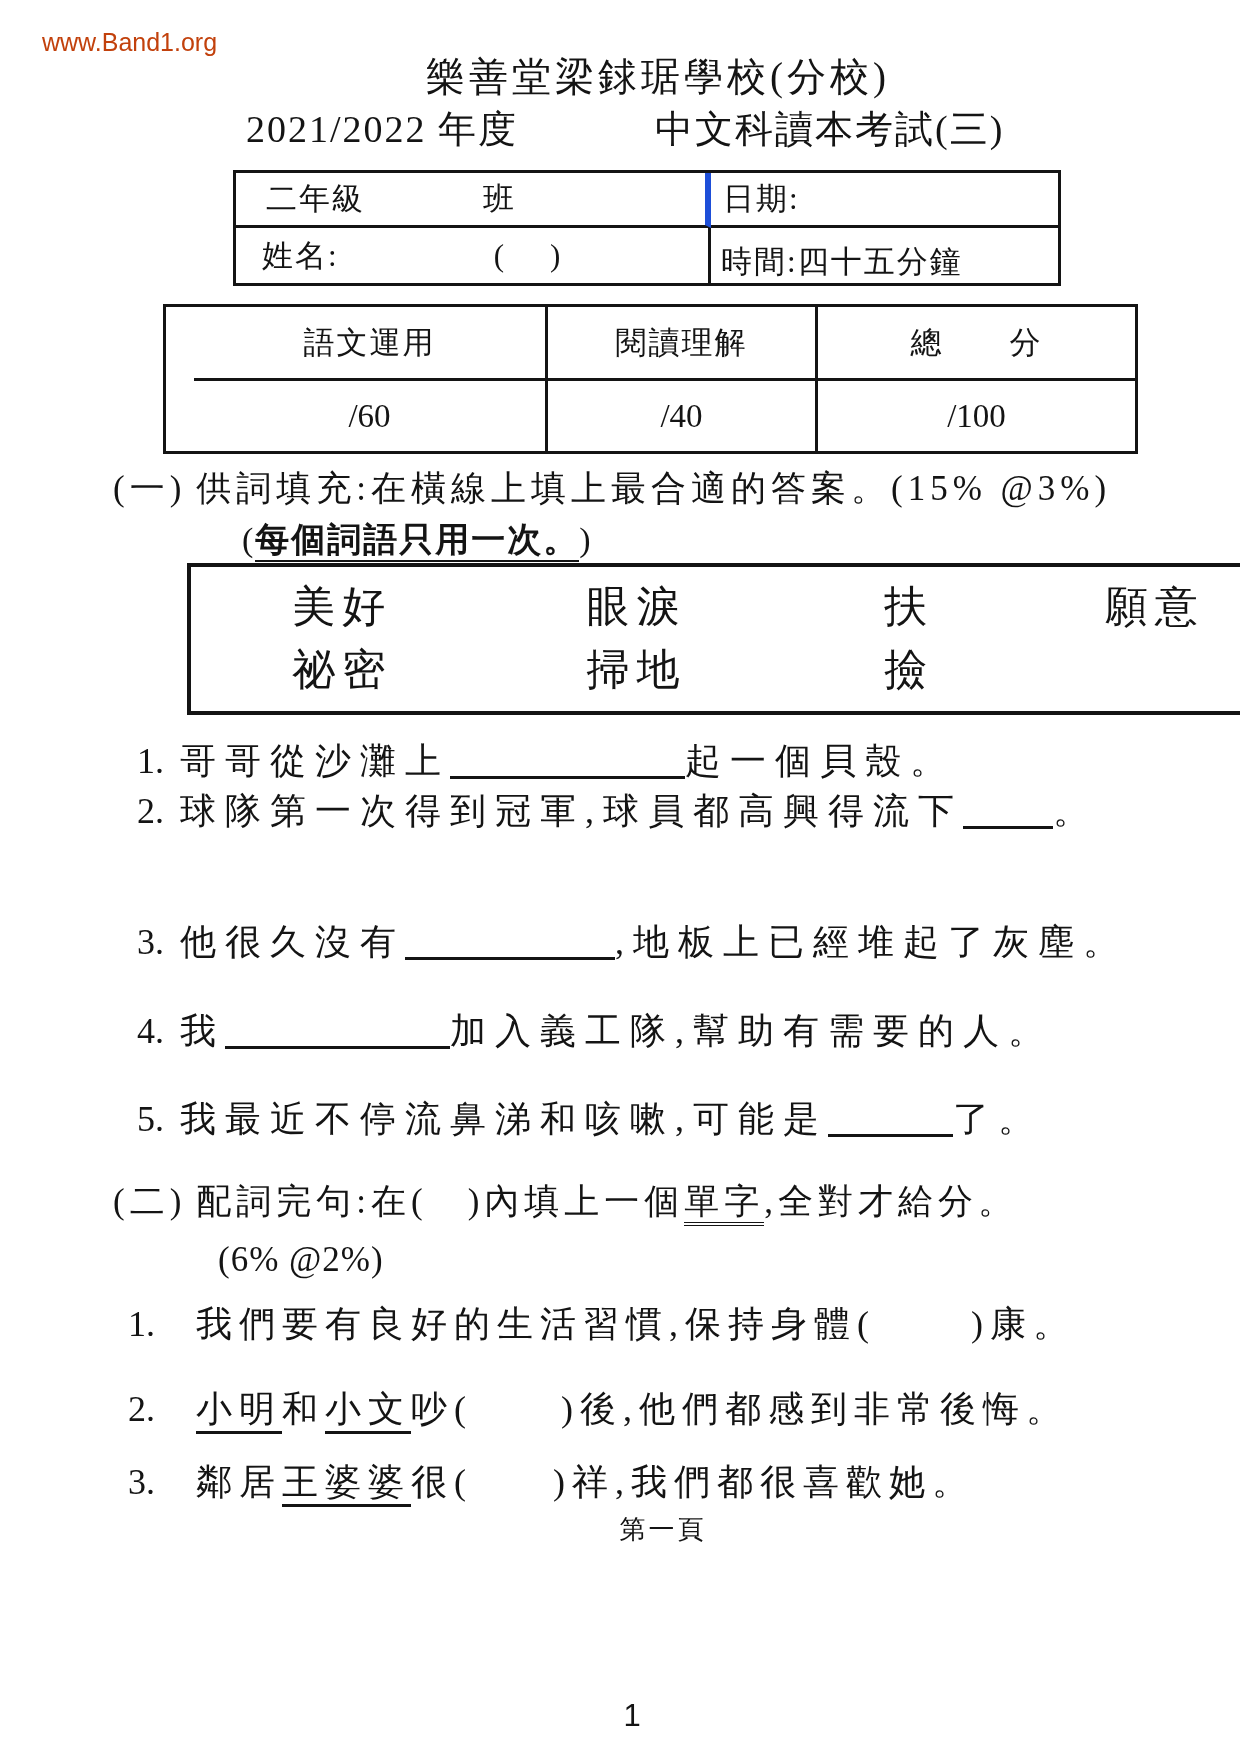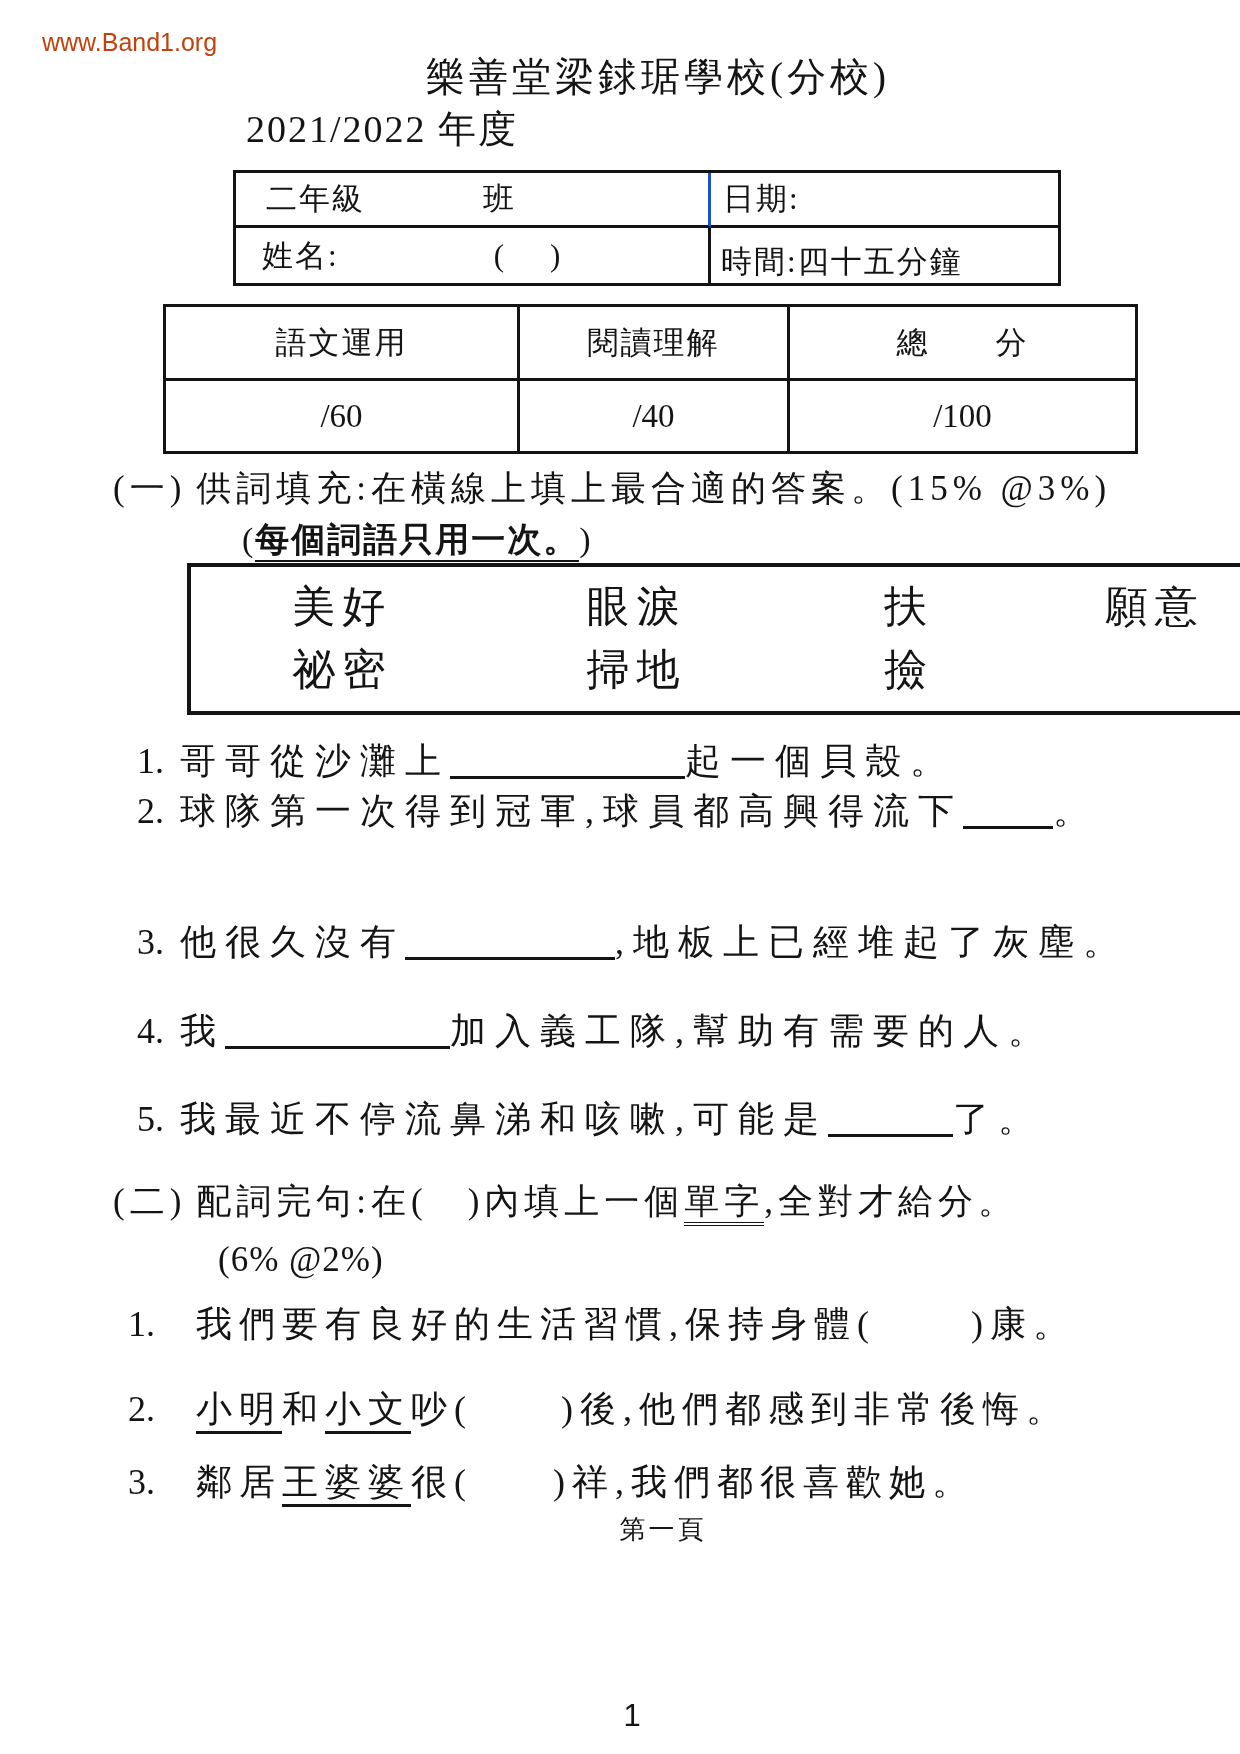--- a/index.html
+++ b/index.html
@@ -31,36 +31,37 @@
   
   .info-table {
     left:233px; top:170px; width:828px; height:116px;
     border:3px solid #141414;
     display:grid;
     grid-template-columns:475px 1fr;
     grid-template-rows:1fr 1fr;
     font-size:31px; letter-spacing:2px;
   }
   .info-cell { display:flex; align-items:center; white-space:nowrap; }
-  .ic-tl { border-right:3px solid #1d4ed8; border-bottom:3px solid #141414; padding-left:30px;text-align:center; }
+  .ic-tl { border-right:6px solid #1d4ed8; border-bottom:3px solid #141414; padding-left:30px;text-align:center; }
   .ic-tr { border-bottom:3px solid #141414; padding-left:12px; }
   .ic-bl { border-right:3px solid #141414; padding-left:26px; }
   .ic-br { padding-left:10px;align-items:flex-end; }
   .gap-class { display:inline-block; width:118px; }
   .gap-name  { display:inline-block; width:155px; }
   .gap-paren { display:inline-block; width:44px; }
 
   
   .score-table {
     left:163px; top:304px; width:975px; height:150px;
     border:3px solid #141414;
     display:grid;
     grid-template-columns:354px 270px 1fr;
     grid-template-rows:74px 1fr;
     text-align:center;
+    padding-left:28px;
   }
   .score-cell { display:flex; align-items:center; justify-content:center; white-space:nowrap; }
   .sc-h { font-size:31px; letter-spacing:2px; border-bottom:3px solid #141414; }
   .sc-b { border-right:3px solid #141414; }
   .sc-v { font-size:33px; }
 
   
   .sec-heading { left:113px; font-size:35px; letter-spacing:5px; display:flex; gap:10px; }
   .s1-note { left:242px; top:517px; font-size:34px; letter-spacing:2px; }
   .s1-note b { font-weight:bold; border-bottom:5px double #141414; padding-bottom:2px; }
@@ -110,20 +111,21 @@
 </style>
 </head>
 <body>
 
 <div class="page">
 
   <div class="abs watermark">www.Band1.org</div>
 
   <div class="abs title1">樂善堂梁銶琚學校(分校)</div>
   <div class="abs title2-year">2021/2022 年度</div>
+  <div class="abs title2-exam">中文科讀本考試(三)</div>
 
   <div class="abs info-table">
     <div class="info-cell ic-tl">
       <span>二年級</span>
       <span class="gap-class"></span>
       <span>班</span>
     </div>
     <div class="info-cell ic-tr">
       <span>日期:</span>
     </div>

